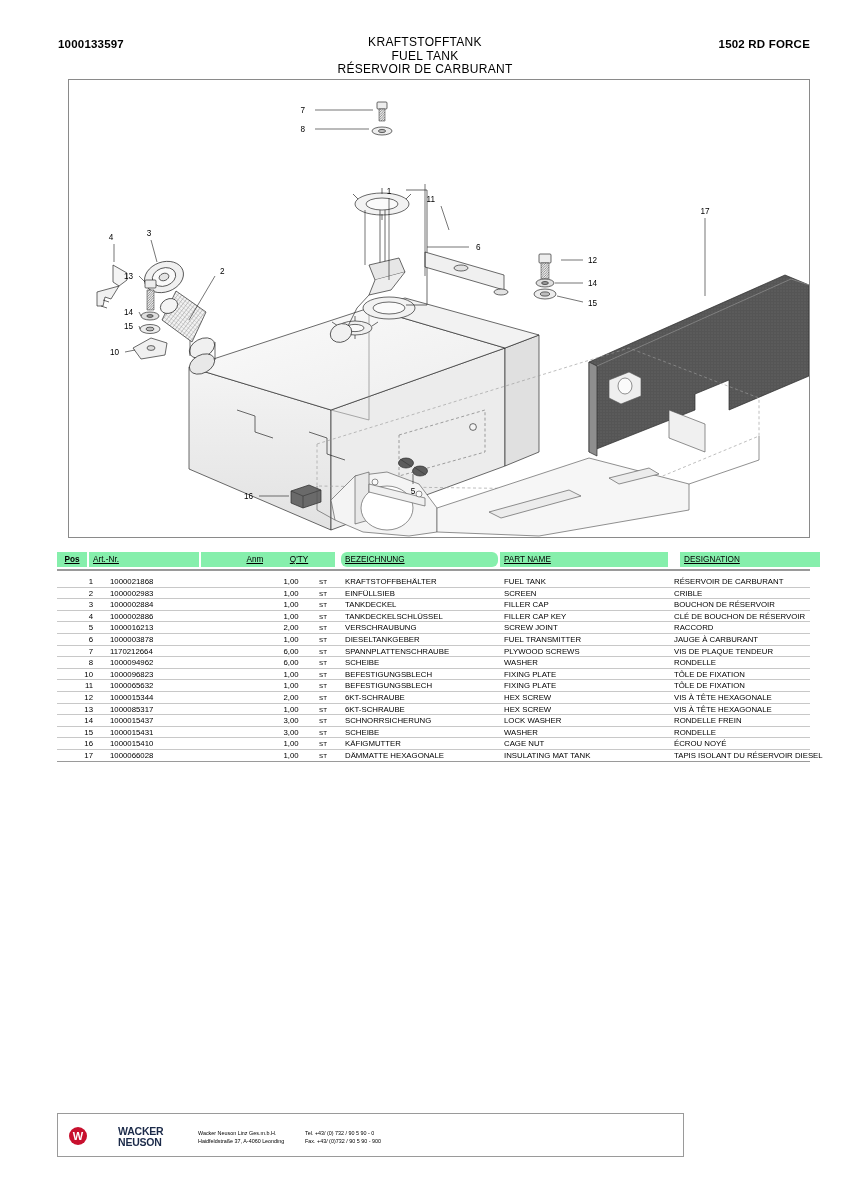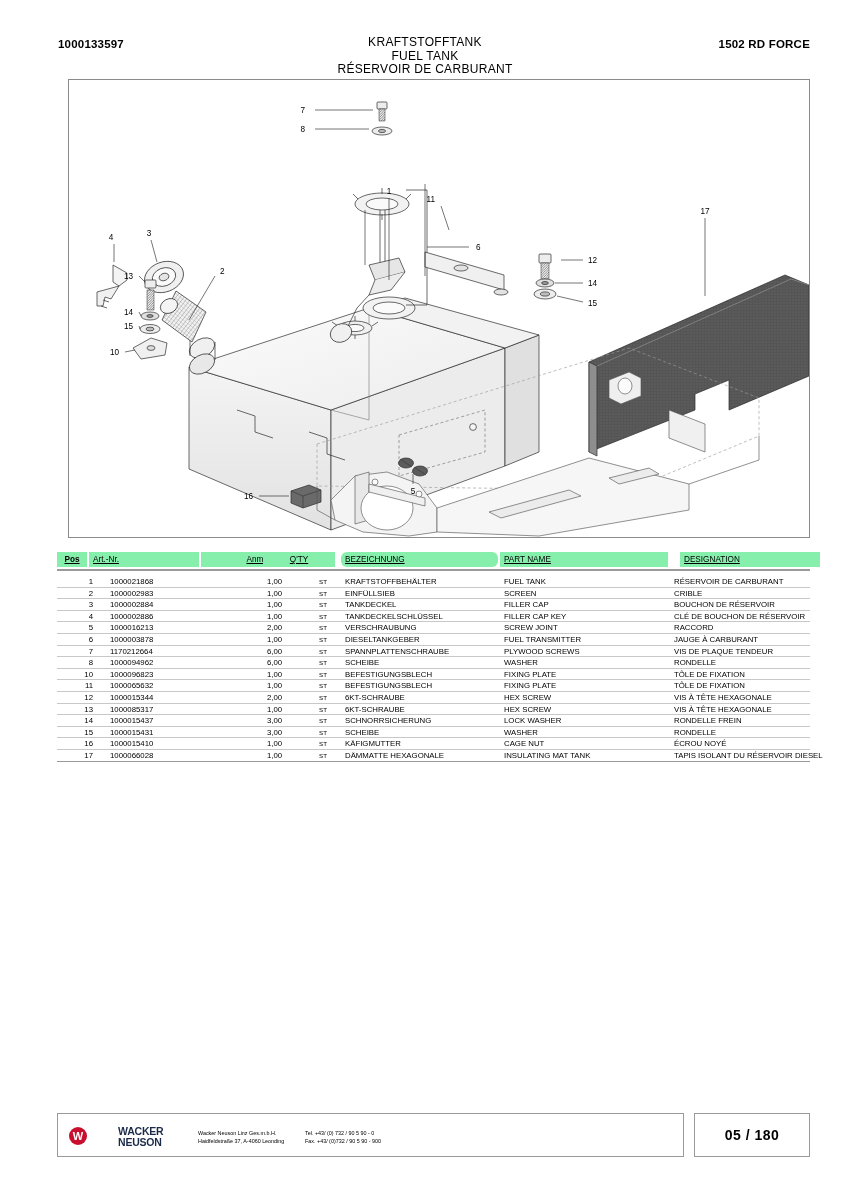--- a/index.html
+++ b/index.html
@@ -59,21 +59,21 @@
     border-bottom: 1px solid #c8c8c8;
   }
   .trow:last-child { border-bottom: 1px solid #9a9a9a; }
   .cell {
     position: absolute; top: 0; height: 11.6px;
     font-size: 7.8px; line-height: 11.6px; white-space: nowrap;
   }
   .c-pos   { left: 0;   width: 36px;  text-align: right; }
   .c-art   { left: 53px; }
   .c-anm   { left: 140px; }
-  .c-qty   { left: 210px; width: 48px; text-align: left; }
+  .c-qty   { left: 210px; width: 48px; text-align: center; }
   .c-unit  { left: 262px; font-size: 6.2px; }
   .c-bez   { left: 288px; }
   .c-part  { left: 447px; }
   .c-des   { left: 617px; }
 
   
   .footer-box {
     position: absolute; left: 57px; top: 1113px;
     width: 627px; height: 44px;
     border: 1px solid #9a9a9a; background: #fff;
@@ -507,17 +507,14 @@
     <div class="addr">
       <div>Wacker Neuson Linz  Ges.m.b.H.</div>
       <div>Haidfeldstraße 37, A-4060 Leonding</div>
     </div>
     <div class="tel">
       <div>Tel. +43/ (0) 732 / 90 5 90 - 0</div>
       <div>Fax. +43/ (0)732 / 90 5 90 - 900</div>
     </div>
   </div>
 
-  <div class="pagenum-box">
-    <span>05 / 180</span>
-  </div>
 
 </div>
 
 </body></html>

